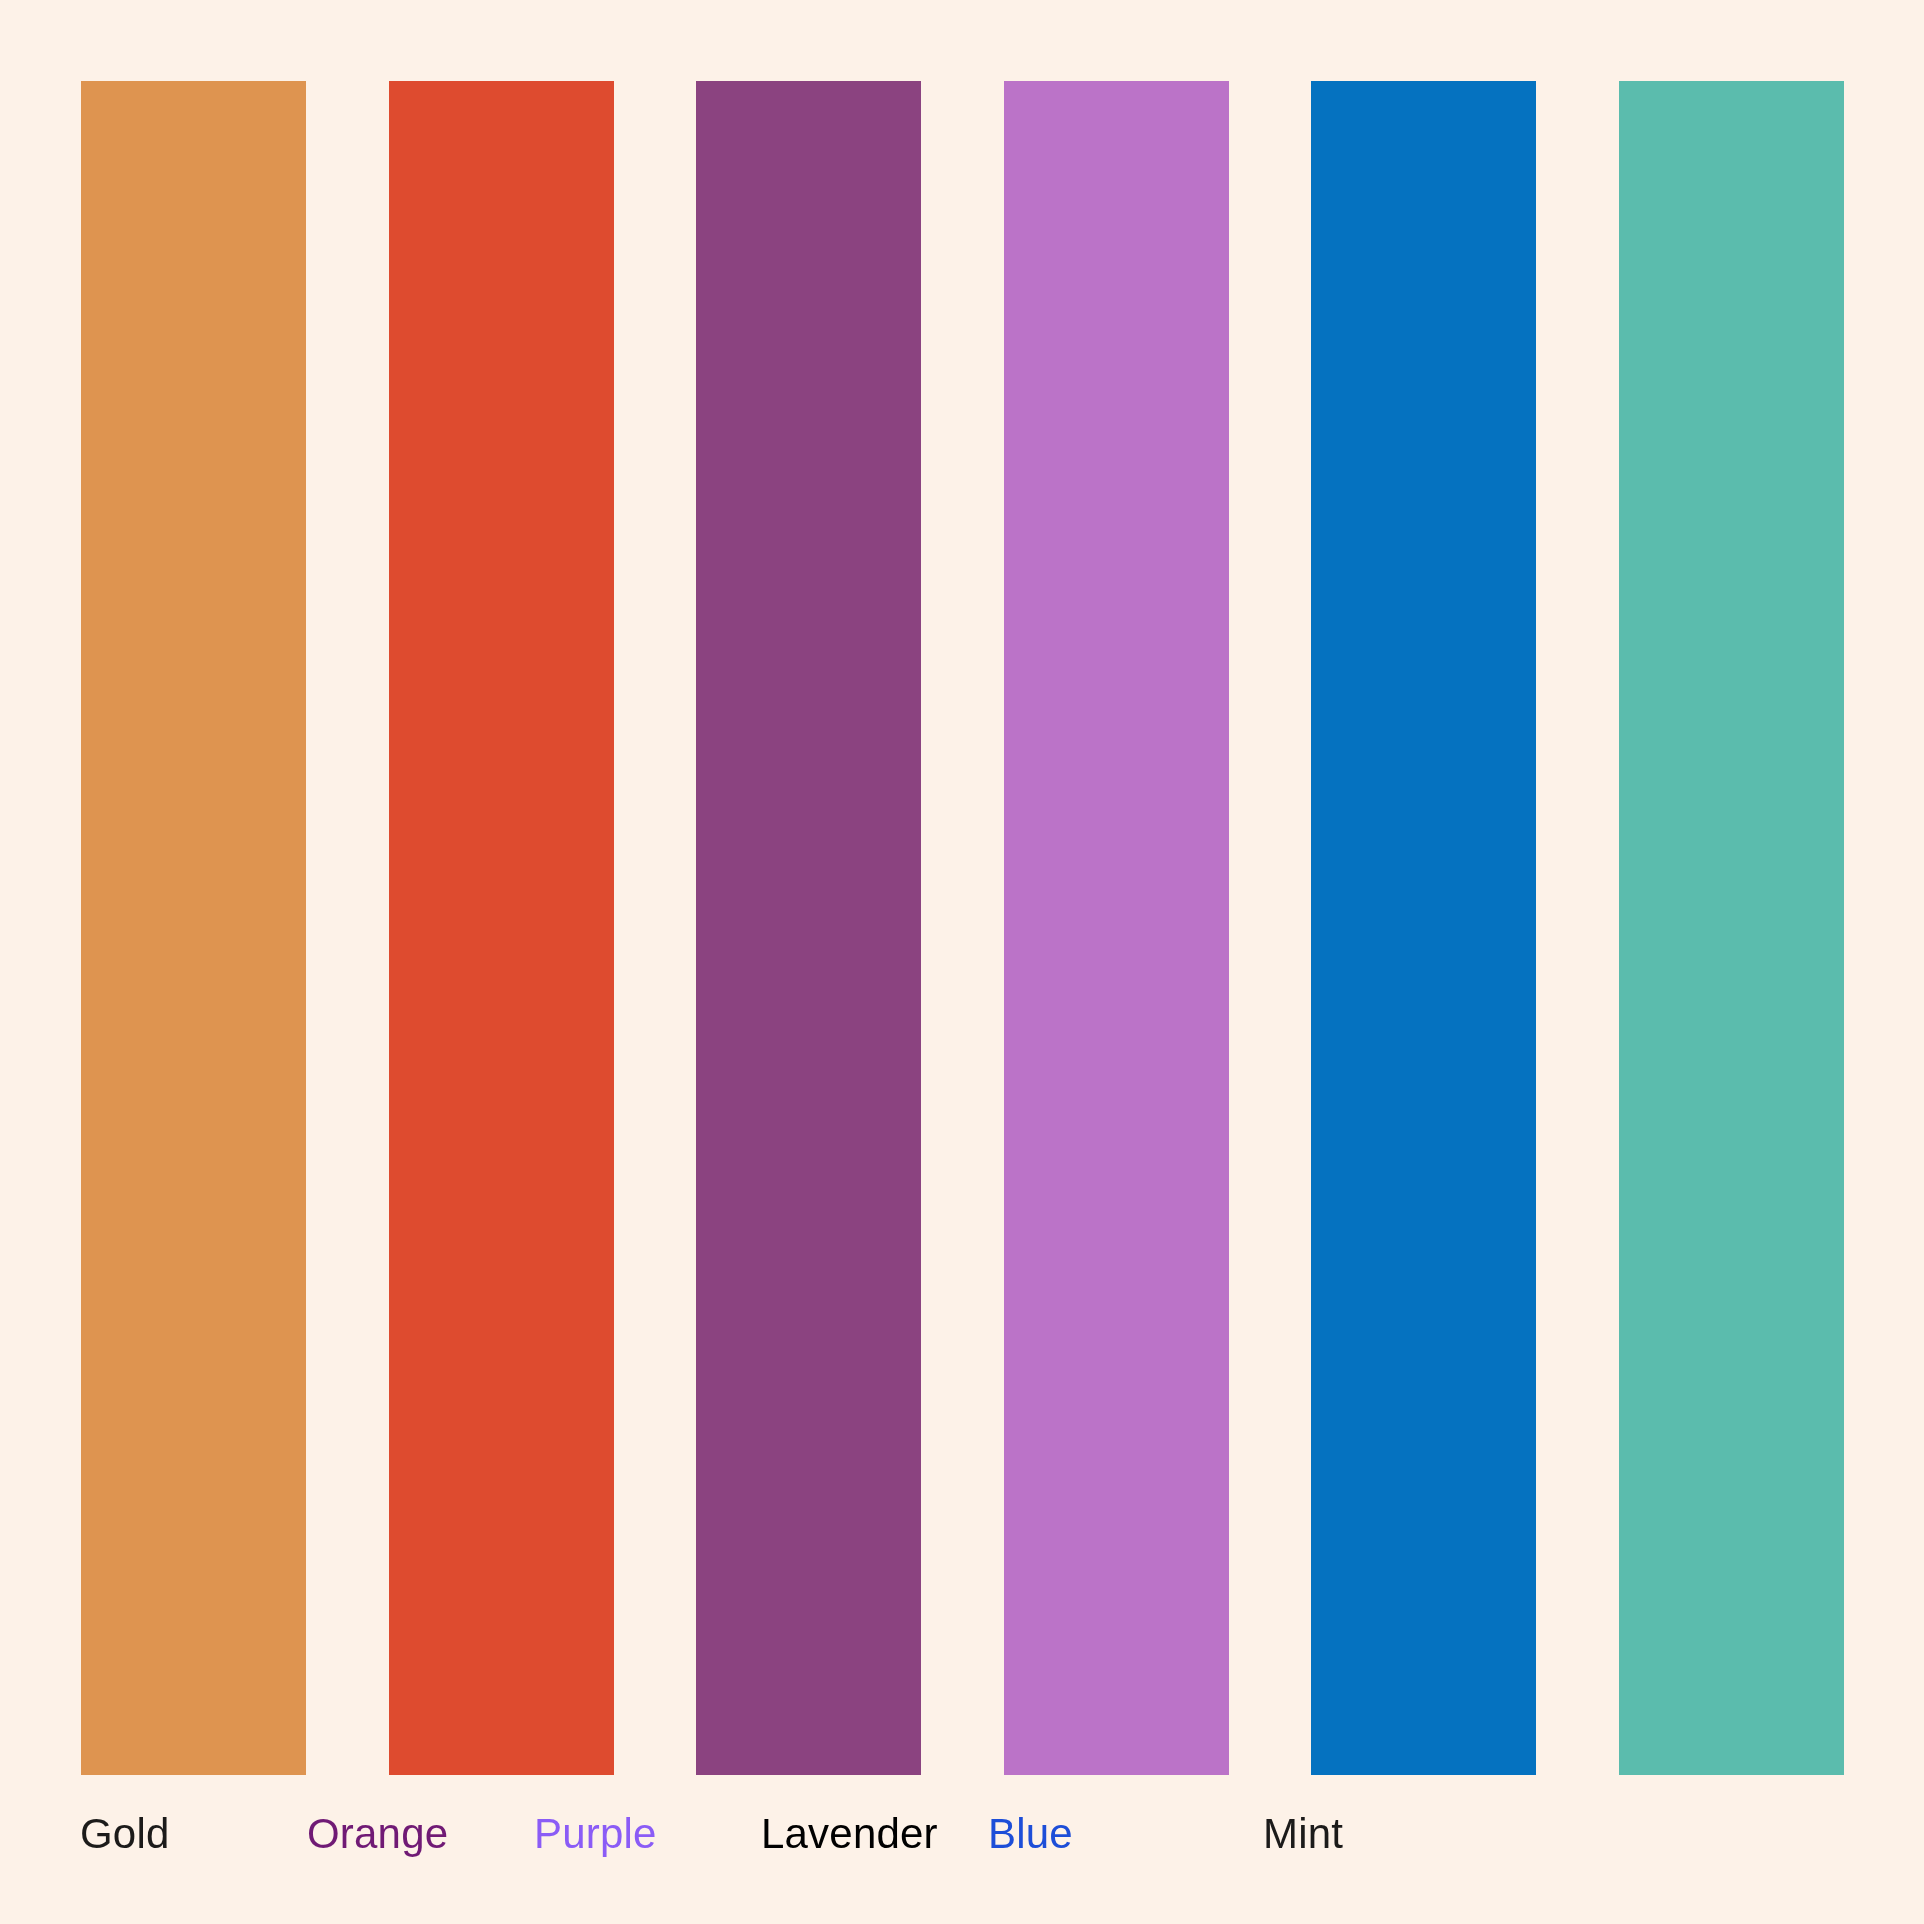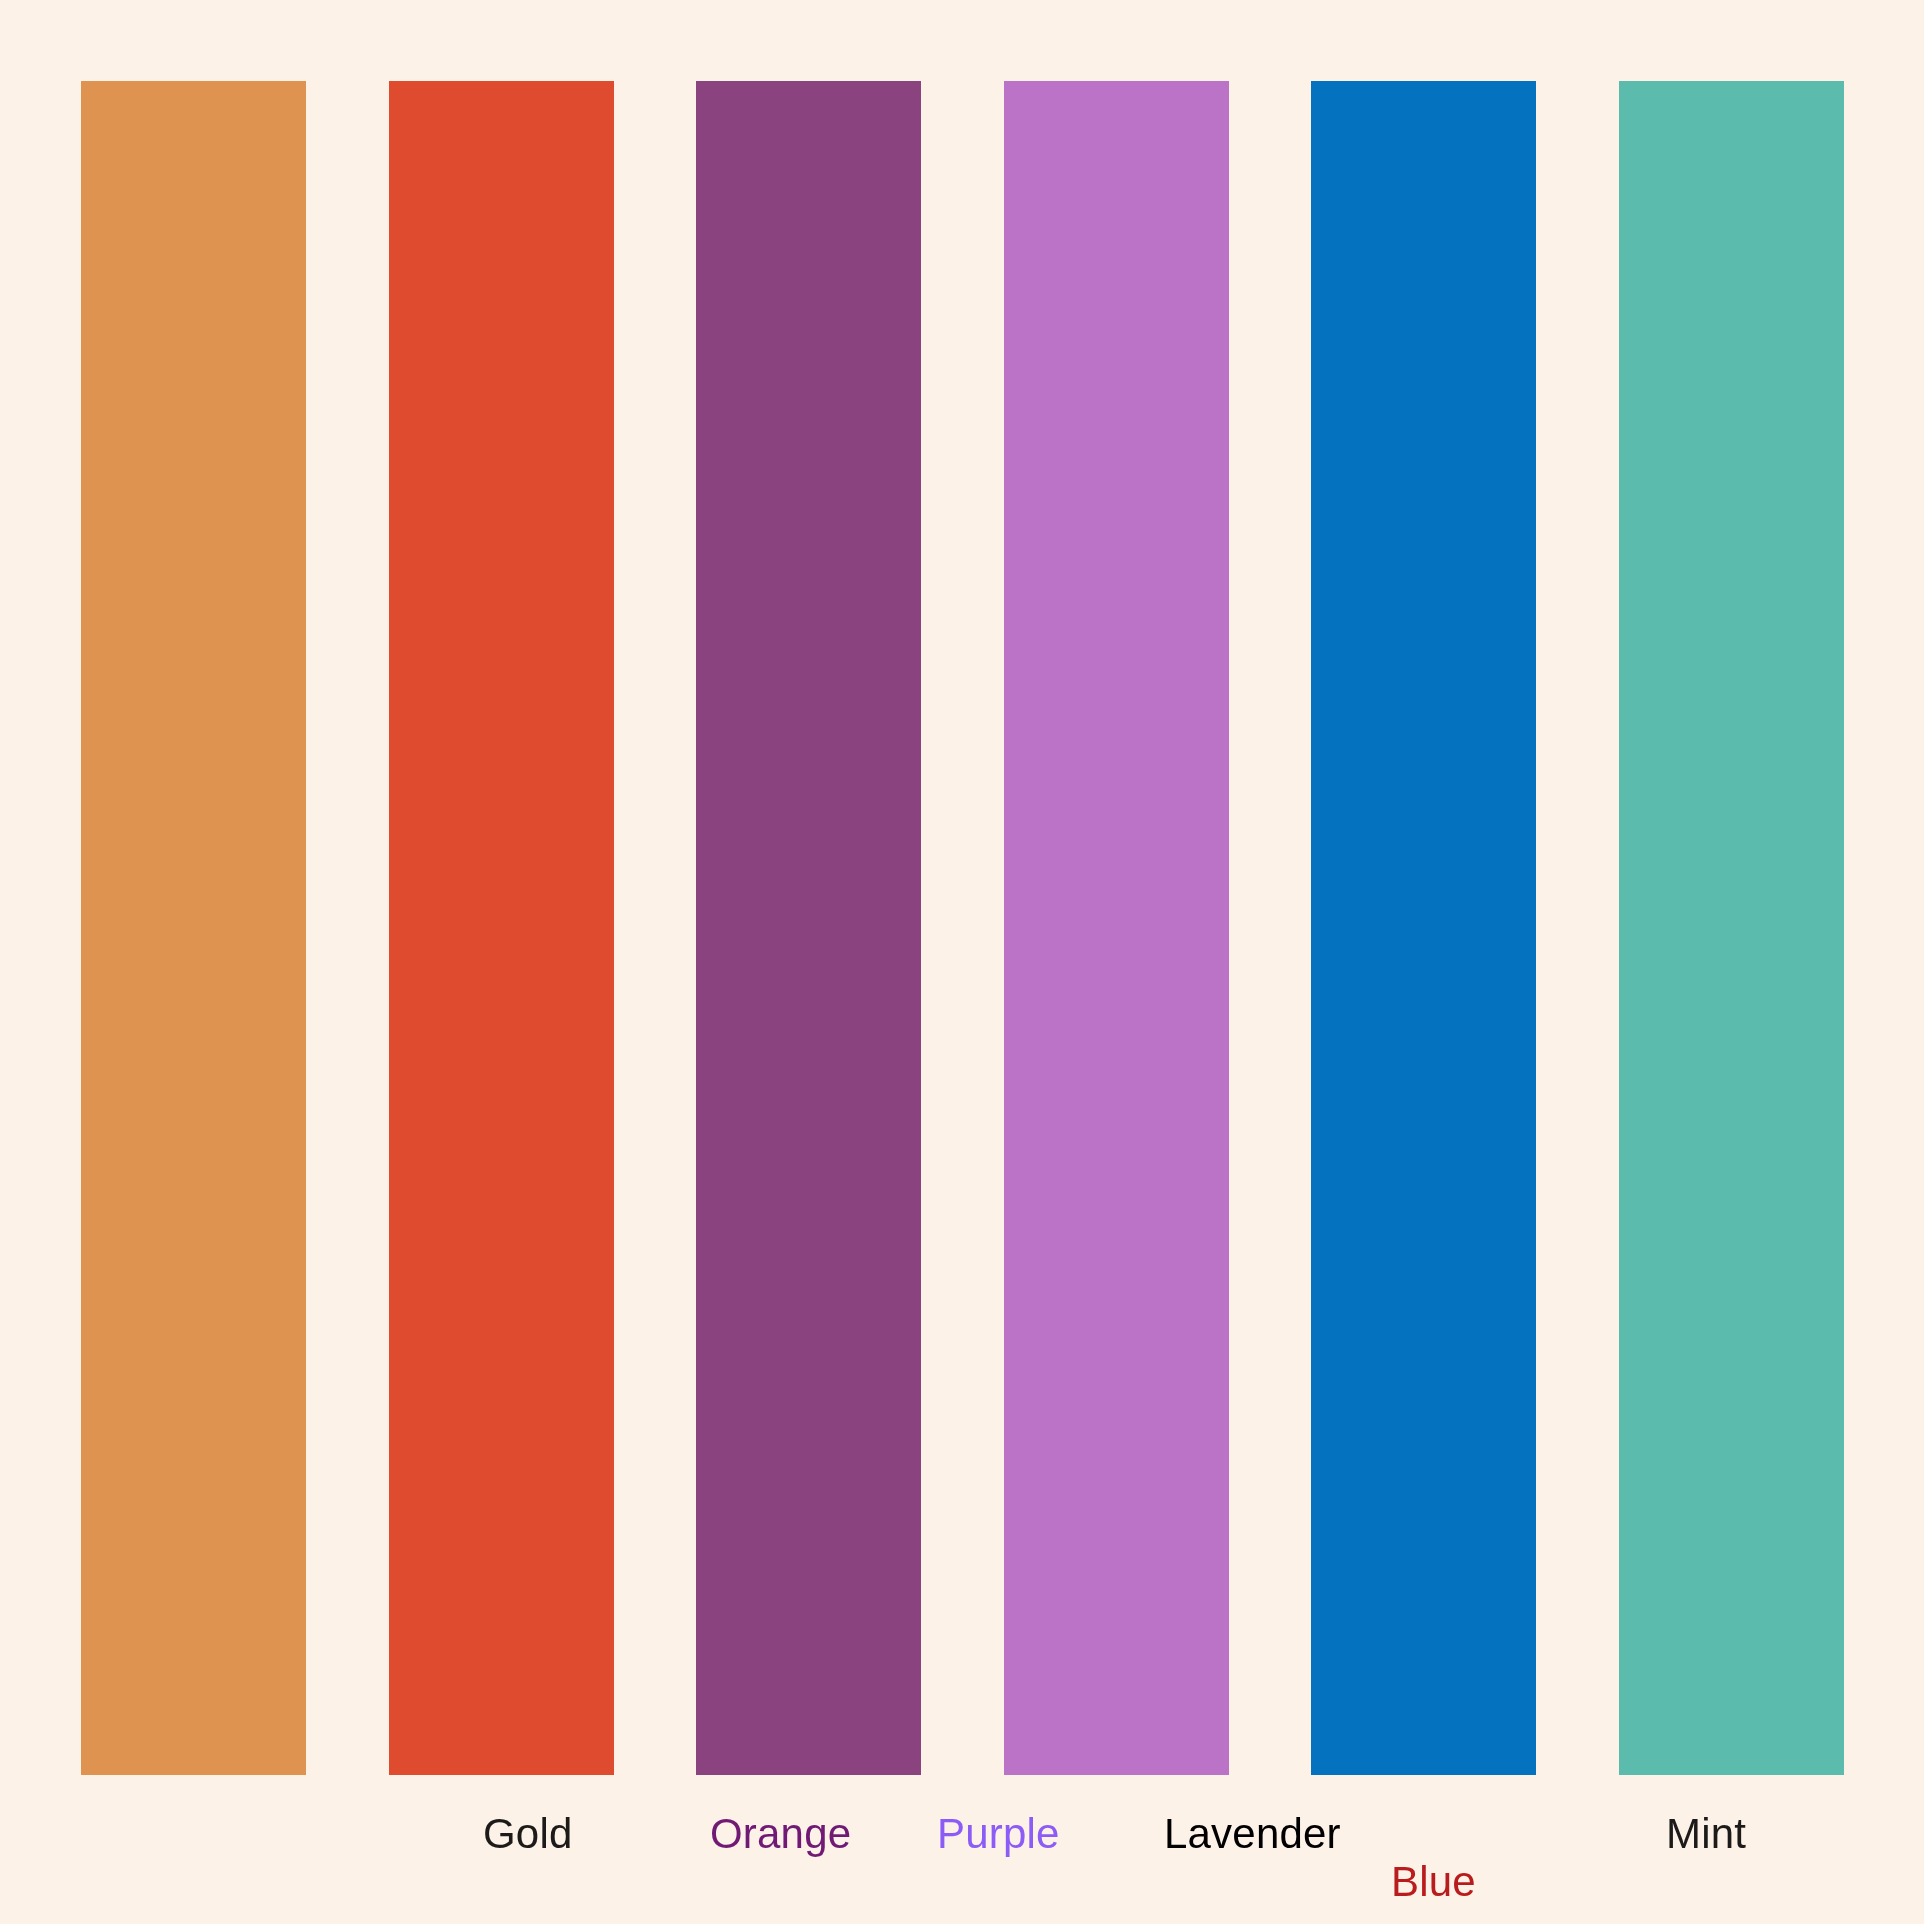--- a/index.html
+++ b/index.html
@@ -51,21 +51,21 @@
   }
 
   #label-row {
     position: absolute;
     left: 80px;
     top: 1809px;
     width: 1765px;
     height: 72px;
     display: flex;
     flex-direction: row;
-    justify-content: flex-end;
+    justify-content: flex-start;
     align-items: flex-start;
   }
 
   .label-cell {
     width: 227px;
     display: block;
   }
 
   .swatch-label {
     display: block;
@@ -124,21 +124,21 @@
 
     <div class="label-cell">
       <span class="swatch-label" style="color: #8b5cf6;">Purple</span>
     </div>
 
     <div class="label-cell">
       <span class="swatch-label" style="color: #000000;">Lavender</span>
     </div>
 
     <div class="label-cell">
-      <span class="swatch-label" style="color: #b91c1c; margin-top: 48px;">Blue</span>
+      <span class="swatch-label" style="color: #1d4ed8;">Blue</span>
     </div>
 
     <div class="label-cell">
       <span class="swatch-label" style="color: rgb(28, 27, 26); margin-left: 48px;">Mint</span>
     </div>
 
   </div>
 
 </div>
 

